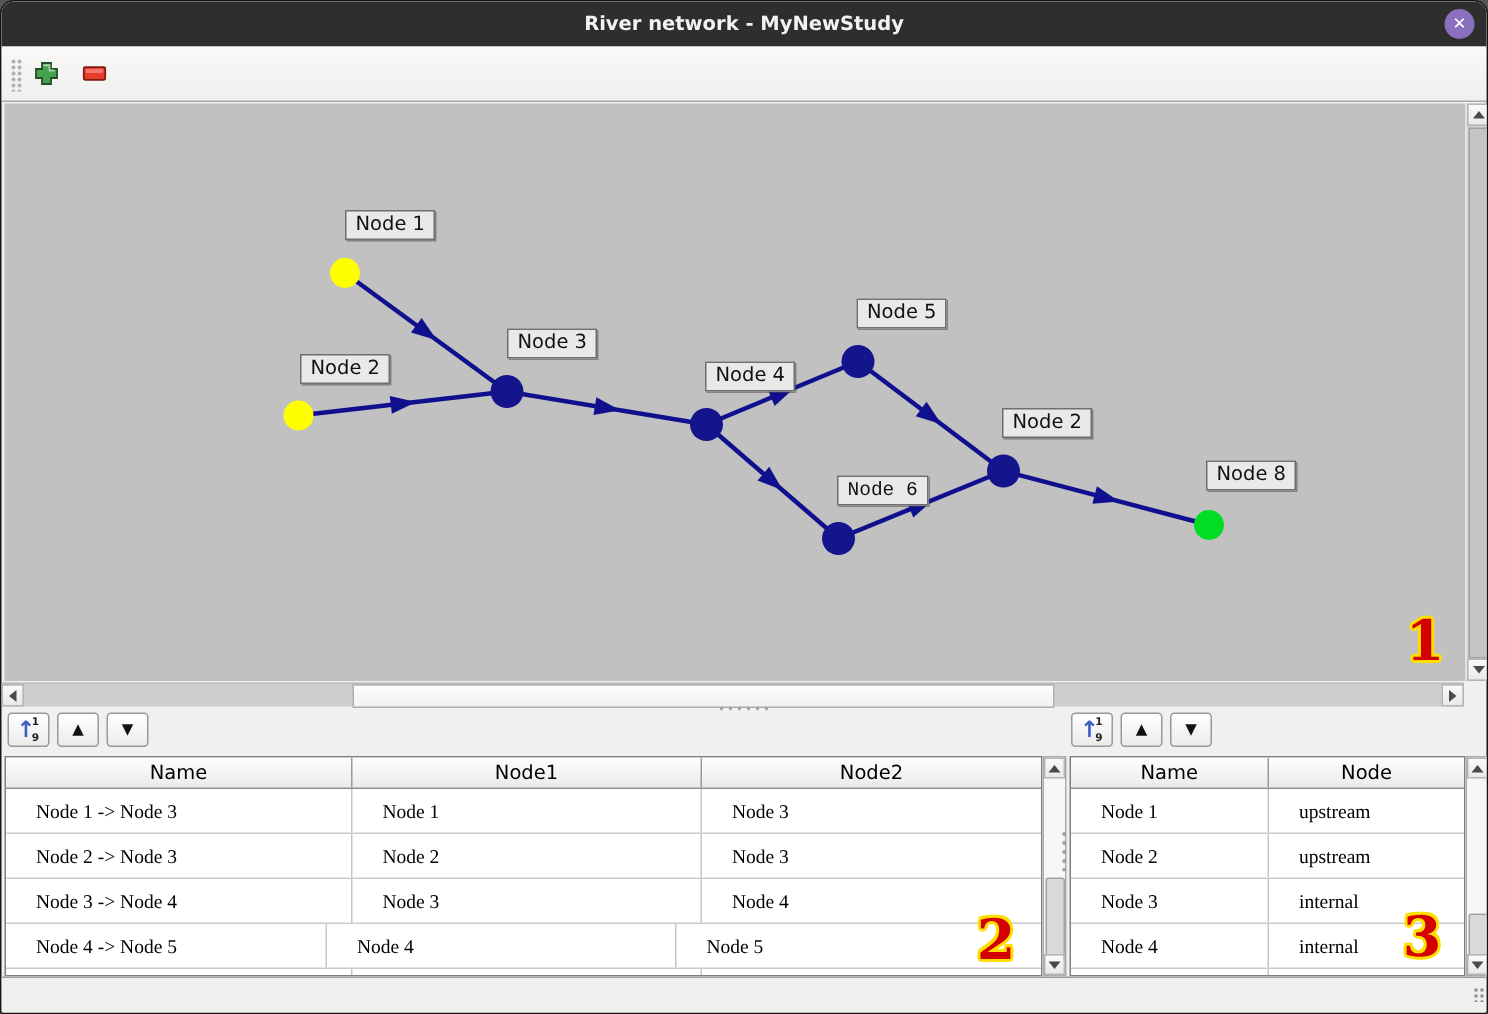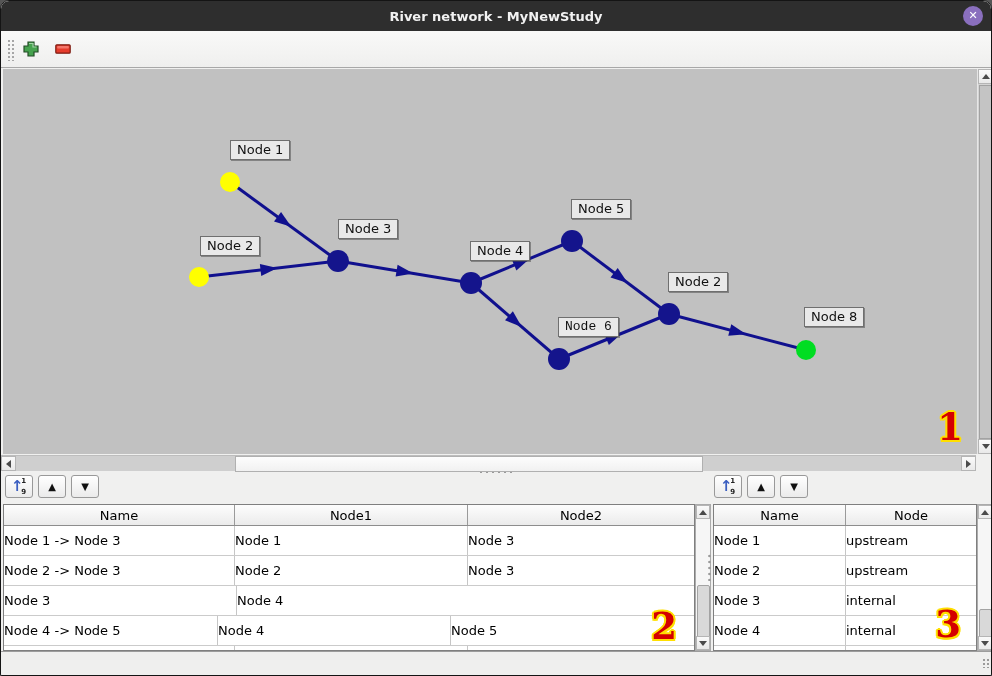--- a/index.html
+++ b/index.html
@@ -54,22 +54,22 @@
   .sort-top{position:absolute;right:1px;top:-2px;font-size:7px;color:#222;}
   .sort-bot{position:absolute;right:1px;bottom:-1px;font-size:7px;color:#222;}
   .mv-ico{font-size:10px;color:#111;}
   
   .dtable{position:absolute;top:503px;height:147px;background:#fff;border:1px solid #7f7f7f;
           box-sizing:border-box;overflow:hidden;font-size:13px;color:#000;}
   .thead{display:flex;height:20px;background:linear-gradient(#fdfdfd,#ebebeb);border-bottom:1px solid #8d8d8d;}
   .hcell{display:flex;align-items:center;justify-content:center;border-right:1px solid #9a9a9a;box-sizing:border-box;}
   .hcell:last-child{border-right:none;}
   .trow{display:flex;height:30px;border-bottom:1px solid #cbcbcb;box-sizing:border-box;background:#fff;}
-  .tcell{display:flex;align-items:center;padding-left:0;border-right:1px solid #c6c6c6;box-sizing:border-box;
-         white-space:nowrap;overflow:hidden;}
+  .tcell{display:flex;align-items:center;padding-left:20px;border-right:1px solid #c6c6c6;box-sizing:border-box;
+         white-space:nowrap;overflow:hidden;font-family:Liberation Serif, serif;}
   .tcell:last-child{border-right:none;}
   .tbl-scroll{position:absolute;top:503px;width:16px;height:147px;background:#f6f6f6;border:1px solid #ababab;box-sizing:border-box;}
   .tbl-scroll .sb-btn{position:absolute;left:0;width:14px;height:14px;}
   .tbl-scroll .thumb{position:absolute;left:1px;width:11px;background:#d9d9d9;border:1px solid #a3a3a3;border-radius:2px;}
   
   .bottom-strip{position:absolute;left:0;top:650px;width:100%;height:24px;background:#efefee;border-top:1px solid #9c9c9c;}
   
   .annot{position:absolute;transform:translate(-50%,-50%);font-size:37px;font-weight:bold;color:#d40000;
          font-family:"DejaVu Serif","Liberation Serif",serif;
          text-shadow:-2px 0 #ffdf00,2px 0 #ffdf00,0 -2px #ffdf00,0 2px #ffdf00,
@@ -200,20 +200,21 @@
         <div class="tcell" style="width: 231px; flex: 0 0 auto;">Node 1 -&gt; Node 3</div>
         <div class="tcell" style="width: 233px; flex: 0 0 auto;">Node 1</div>
         <div class="tcell" style="flex: 1 1 0%;">Node 3</div>
       </div>
       <div class="trow">
         <div class="tcell" style="width: 231px; flex: 0 0 auto;">Node 2 -&gt; Node 3</div>
         <div class="tcell" style="width: 233px; flex: 0 0 auto;">Node 2</div>
         <div class="tcell" style="flex: 1 1 0%;">Node 3</div>
       </div>
       <div class="trow">
+        <div class="tcell" style="width: 231px; flex: 0 0 auto;">Node 3 -&gt; Node 4</div>
         <div class="tcell" style="width: 233px; flex: 0 0 auto;">Node 3</div>
         <div class="tcell" style="flex: 1 1 0%;">Node 4</div>
       </div>
       <div class="trow">
         <div class="tcell" style="width: 214px; flex: 0 0 auto;">Node 4 -&gt; Node 5</div>
         <div class="tcell" style="width: 233px; flex: 0 0 auto;">Node 4</div>
         <div class="tcell" style="flex: 1 1 0%;">Node 5</div>
       </div>
       <div class="trow">
         <div class="tcell" style="width: 231px; flex: 0 0 auto;"></div>

